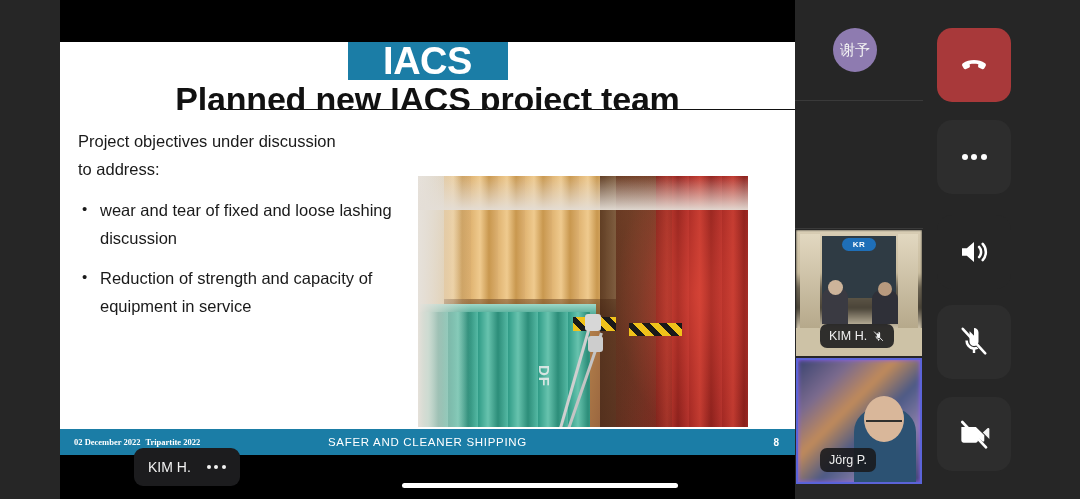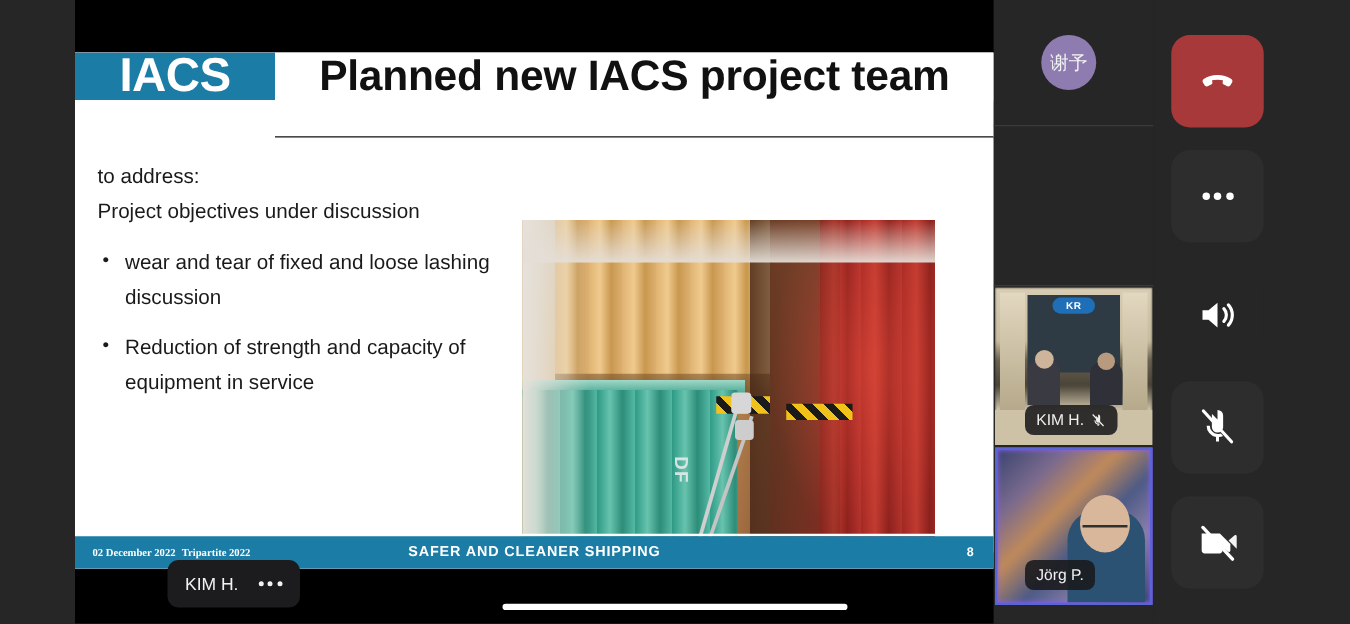--- a/index.html
+++ b/index.html
@@ -5,21 +5,21 @@
   html,body{margin:0;padding:0;background:#1e1e1e;}
   body{width:1080px;height:499px;overflow:hidden;font-family:"Liberation Sans",sans-serif;}
   .app{position:relative;width:1080px;height:499px;background:#262626;overflow:hidden;}
 
   
   .stage{position:absolute;left:60px;top:0;width:735px;height:499px;background:#000;overflow:hidden;}
   .slide{position:absolute;left:0px;top:42px;width:735px;height:413px;background:#fff;overflow:hidden;}
 
   
   .slide-header{position:absolute;left:0;top:0;width:735px;height:68px;background:#fff;
-    display:flex;align-items:flex-start;}
+    display:flex;align-items:center;flex-direction:column;}
   .logo-box{width:160px;background:#1b7da6;display:flex;align-items:center;justify-content:center;}
   .logo-text{color:#fff;font-size:38px;font-weight:bold;letter-spacing:-0.5px;line-height:1;
     font-family:"Liberation Sans",sans-serif;}
   .title-box{flex:1;display:flex;align-items:center;justify-content:center;background:#fff;}
   .slide-title{font-size:34px;font-weight:bold;color:#111;letter-spacing:-0.2px;}
   .header-rule{position:absolute;left:160px;top:67px;width:575px;height:2px;background:#111;}
 
   
   .slide-body{position:absolute;left:0;top:68px;width:735px;height:332px;background:#fff;}
   .txt-col{position:absolute;left:18px;top:18px;width:350px;}
@@ -56,21 +56,21 @@
   .ph-blur-b{left:0;bottom:0;width:100%;height:13%;background:linear-gradient(0deg,rgba(228,222,215,.95),rgba(228,222,215,0));}
   .ph-text{position:absolute;left:41%;top:72%;color:#eee;font-size:15px;font-weight:bold;
     letter-spacing:1px;transform:rotate(90deg);transform-origin:left top;opacity:.85;}
 
   
   .slide-footer{position:absolute;left:0;bottom:0;width:735px;height:26px;background:#1b7da6;
     display:flex;align-items:center;color:#fff;}
   .ft-left{position:absolute;left:14px;font-size:8.5px;font-weight:bold;font-family:"Liberation Serif",serif;white-space:nowrap;}
   .ft-left span{margin-right:3px;}
   .ft-center{position:absolute;left:0;width:735px;text-align:center;font-size:11.5px;
-    font-weight:bold;letter-spacing:.7px;}
+    font-weight:normal;letter-spacing:.7px;}
   .ft-page{position:absolute;right:16px;font-size:10px;font-weight:bold;}
   .footer-hairline{position:absolute;left:0;bottom:26px;width:735px;height:2px;background:#fff;}
 
   
   .self-pill{position:absolute;left:74px;top:448px;height:38px;padding:0 14px;
     background:#1c1c1e;border-radius:9px;display:flex;align-items:center;gap:16px;z-index:9;}
   .self-name{color:#f2f2f2;font-size:14px;}
   .dots{display:flex;gap:3.5px;align-items:center;}
   .dots i{width:4px;height:4px;border-radius:50%;background:#f2f2f2;display:block;}
 
@@ -139,22 +139,22 @@
         </div>
         <div class="title-box">
           <div class="slide-title">Planned new IACS project team</div>
         </div>
       </div>
       <div class="header-rule"></div>
 
       <div class="slide-body">
 
         <div class="txt-col">
+          <div class="lead">Project objectives under discussion</div>
           <div class="lead">to address:</div>
-          <div class="lead">Project objectives under discussion</div>
           <ul class="bullets">
             <li>wear and tear of fixed and loose lashing discussion</li>
             <li>Reduction of strength and capacity of equipment in service</li>
           </ul>
         </div>
 
         <div class="photo">
           <div class="ph-layer ph-bg"></div>
           <div class="ph-layer ph-red"></div>
           <div class="ph-layer ph-yellow"></div>

